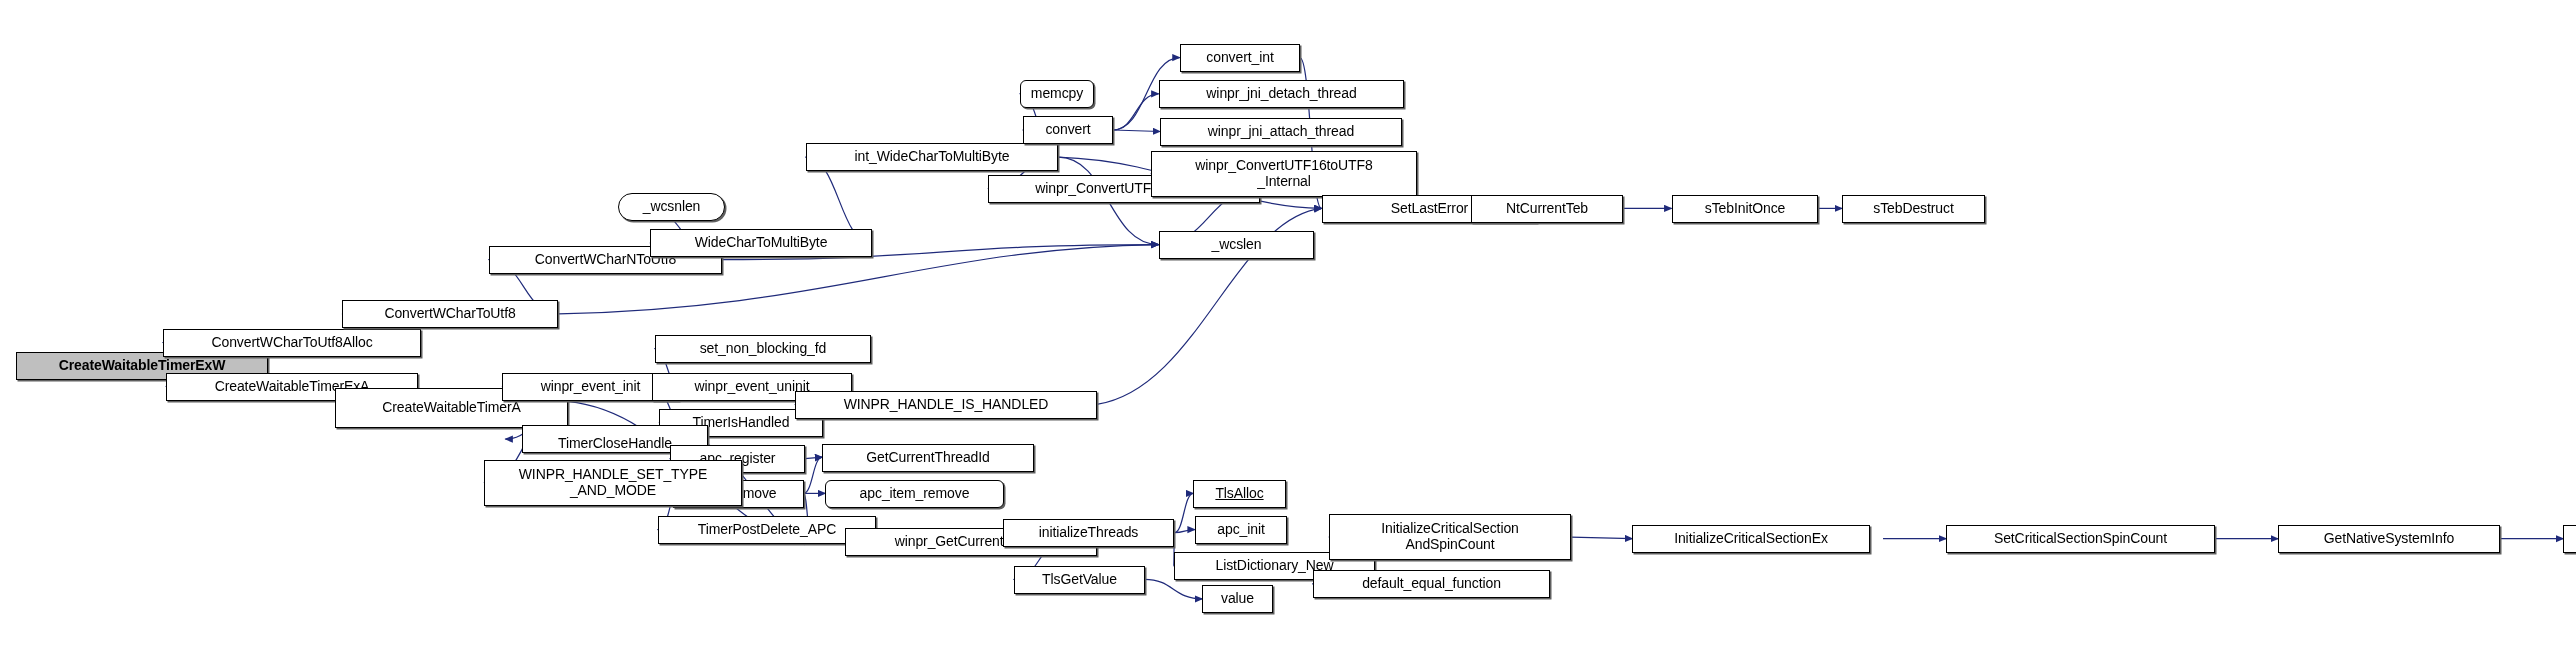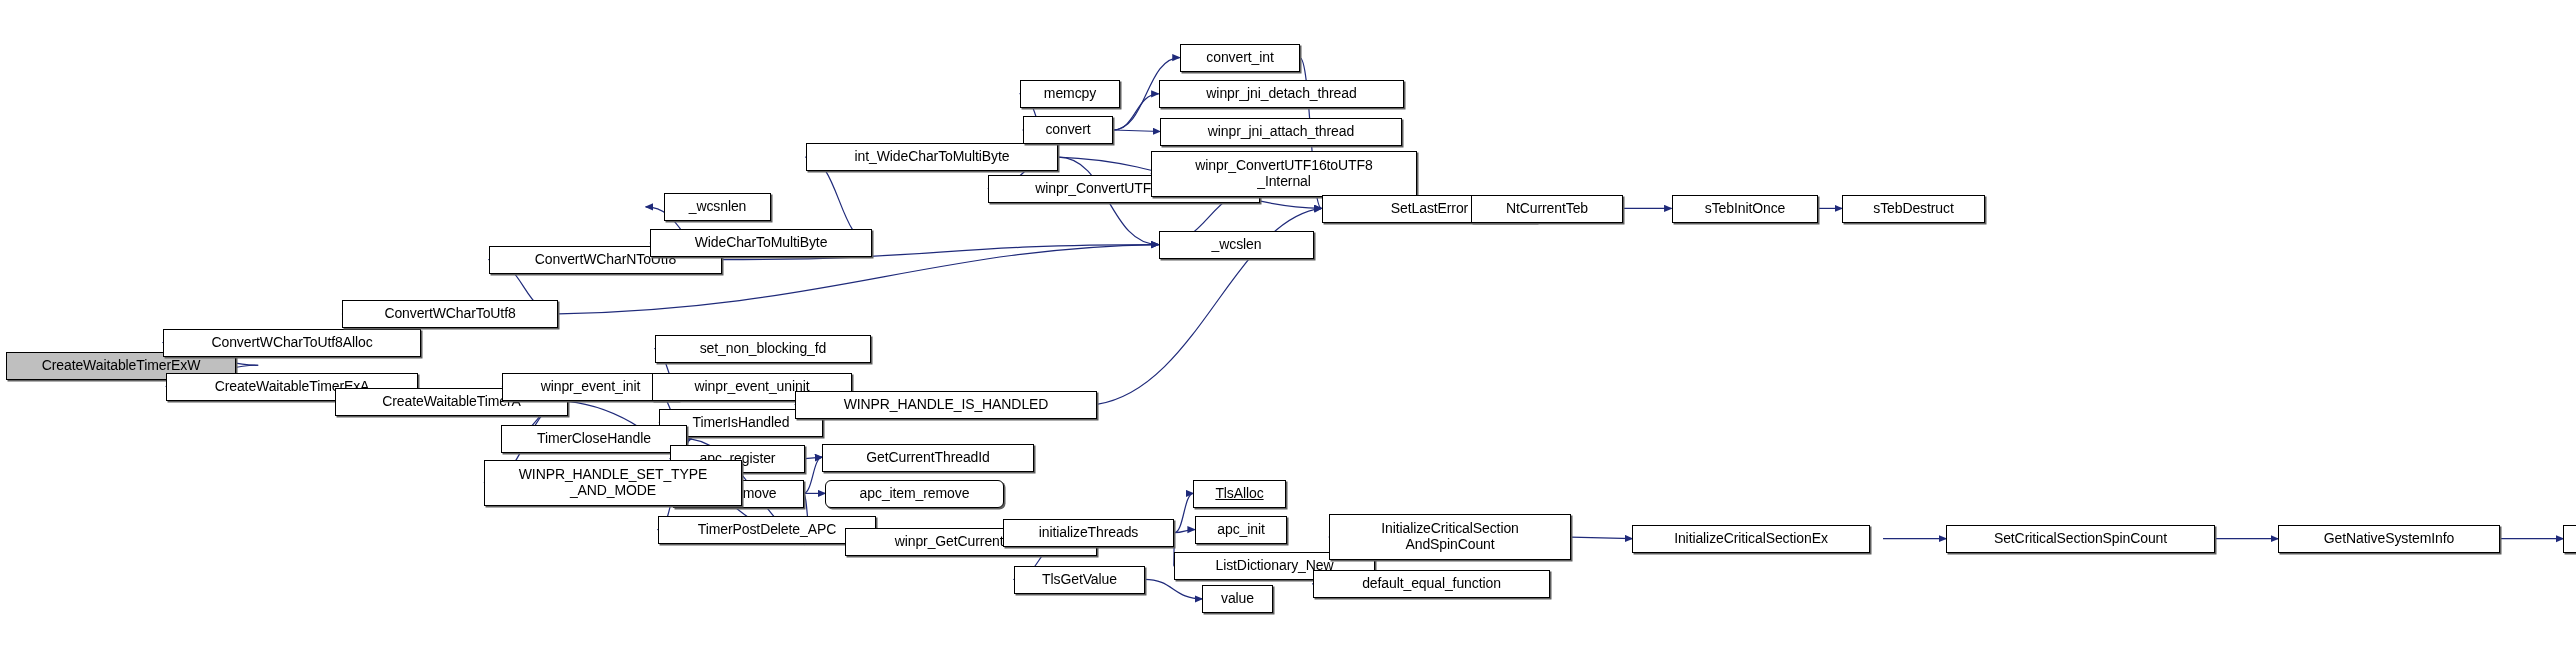--- a/index.html
+++ b/index.html
@@ -116,48 +116,48 @@
         <path d="M2496.33,714.4 L2580,714.4" fill="none" stroke="#1f2a7a" stroke-width="1.6" marker-end="url(#arrow)"></path>
         <path d="M2936.21,714.4 L3020,714.4" fill="none" stroke="#1f2a7a" stroke-width="1.6" marker-end="url(#arrow)"></path>
         <path d="M3314.52,714.4 L3398,714.4" fill="none" stroke="#1f2a7a" stroke-width="1.6" marker-end="url(#arrow)"></path>
         <path d="M3610.93,714.4 C3653.465,714.4 3653.465,672.4 3696,672.4" fill="none" stroke="#1f2a7a" stroke-width="1.6" marker-end="url(#arrow)"></path>
         <path d="M3610.93,714.4 L3698,714.4" fill="none" stroke="#1f2a7a" stroke-width="1.6" marker-end="url(#arrow)"></path>
         <path d="M3610.93,714.4 C3666.465,714.4 3666.465,766.4 3722,766.4" fill="none" stroke="#1f2a7a" stroke-width="1.6" marker-end="url(#arrow)"></path>
         <path d="M4028.33,672.4 L4114,672.4" fill="none" stroke="#1f2a7a" stroke-width="1.6" marker-end="url(#arrow)"></path>
       </g>
   </svg>
   <div id="nodes-group">
-      <div class="node root shadow" title="CreateWaitableTimerExW" style="left: 6px; top: 352px; width: 230px; height: 28px;"><span class="node-label">CreateWaitableTimerExW</span></div>
+      <div class="node root shadow" title="CreateWaitableTimerExW" style="left: 16px; top: 352px; width: 252px; height: 28px; font-weight: bold;"><span class="node-label">CreateWaitableTimerExW</span></div>
       <div class="node shadow" title="ConvertWCharToUtf8Alloc" style="left: 163px; top: 329px; width: 258px; height: 28px;"><span class="node-label">ConvertWCharToUtf8Alloc</span></div>
       <div class="node shadow" title="CreateWaitableTimerExA" style="left: 166px; top: 373px; width: 252px; height: 28px;"><span class="node-label">CreateWaitableTimerExA</span></div>
       <div class="node shadow" title="ConvertWCharToUtf8" style="left: 342px; top: 300px; width: 216px; height: 28px;"><span class="node-label">ConvertWCharToUtf8</span></div>
-      <div class="node shadow" title="CreateWaitableTimerA" style="left: 335px; top: 388px; width: 233px; height: 28px;"><span class="node-label">CreateWaitableTimerA</span></div>
+      <div class="node shadow" title="CreateWaitableTimerA" style="left: 335px; top: 388px; width: 233px; height: 40px;"><span class="node-label">CreateWaitableTimerA</span></div>
       <div class="node shadow" title="ConvertWCharNToUtf8" style="left: 489px; top: 246px; width: 233px; height: 28px;"><span class="node-label">ConvertWCharNToUtf8</span></div>
-      <div class="node shadow" title="_wcsnlen" style="left: 664px; top: 193px; width: 107px; height: 28px;"><span class="node-label">_wcsnlen</span></div>
+      <div class="node shadow" title="_wcsnlen" style="left: 618px; top: 193px; width: 107px; height: 28px; border-radius: 14px;"><span class="node-label">_wcsnlen</span></div>
       <div class="node shadow" title="WideCharToMultiByte" style="left: 650px; top: 229px; width: 222px; height: 28px;"><span class="node-label">WideCharToMultiByte</span></div>
       <div class="node shadow" title="int_WideCharToMultiByte" style="left: 806px; top: 143px; width: 252px; height: 28px;"><span class="node-label">int_WideCharToMultiByte</span></div>
-      <div class="node shadow" title="memcpy" style="left: 1020px; top: 80px; width: 100px; height: 28px;"><span class="node-label">memcpy</span></div>
+      <div class="node shadow" title="memcpy" style="left: 1020px; top: 80px; width: 74px; height: 28px; border-radius: 6px;"><span class="node-label">memcpy</span></div>
       <div class="node shadow" title="convert" style="left: 1023px; top: 116px; width: 90px; height: 28px;"><span class="node-label">convert</span></div>
       <div class="node shadow" title="convert_int" style="left: 1180px; top: 44px; width: 120px; height: 28px;"><span class="node-label">convert_int</span></div>
       <div class="node shadow" title="winpr_jni_detach_thread" style="left: 1159px; top: 80px; width: 245px; height: 28px;"><span class="node-label">winpr_jni_detach_thread</span></div>
       <div class="node shadow" title="winpr_jni_attach_thread" style="left: 1160px; top: 118px; width: 242px; height: 28px;"><span class="node-label">winpr_jni_attach_thread</span></div>
       <div class="node shadow" title="winpr_ConvertUTF16toUTF8" style="left: 988px; top: 175px; width: 272px; height: 28px;"><span class="node-label">winpr_ConvertUTF16toUTF8</span></div>
       <div class="node shadow" title="winpr_ConvertUTF16toUTF8_Internal" style="left: 1151px; top: 151px; width: 266px; height: 46px;"><span class="node-label">winpr_ConvertUTF16toUTF8
 _Internal</span></div>
       <div class="node shadow" title="_wcslen" style="left: 1159px; top: 231px; width: 155px; height: 28px;"><span class="node-label">_wcslen</span></div>
       <div class="node shadow" title="SetLastError" style="left: 1322px; top: 195px; width: 215px; height: 28px;"><span class="node-label">SetLastError</span></div>
       <div class="node shadow" title="NtCurrentTeb" style="left: 1471px; top: 195px; width: 152px; height: 28px;"><span class="node-label">NtCurrentTeb</span></div>
       <div class="node shadow" title="sTebInitOnce" style="left: 1672px; top: 195px; width: 146px; height: 28px;"><span class="node-label">sTebInitOnce</span></div>
       <div class="node shadow" title="sTebDestruct" style="left: 1842px; top: 195px; width: 143px; height: 28px; text-align: center;"><span class="node-label">sTebDestruct</span></div>
       <div class="node shadow" title="set_non_blocking_fd" style="left: 655px; top: 335px; width: 216px; height: 28px;"><span class="node-label">set_non_blocking_fd</span></div>
       <div class="node shadow" title="winpr_event_init" style="left: 502px; top: 373px; width: 177px; height: 28px;"><span class="node-label">winpr_event_init</span></div>
       <div class="node shadow" title="winpr_event_uninit" style="left: 652px; top: 373px; width: 200px; height: 28px;"><span class="node-label">winpr_event_uninit</span></div>
       <div class="node shadow" title="TimerIsHandled" style="left: 659px; top: 409px; width: 164px; height: 28px;"><span class="node-label">TimerIsHandled</span></div>
       <div class="node shadow" title="WINPR_HANDLE_IS_HANDLED" style="left: 795px; top: 391px; width: 302px; height: 28px;"><span class="node-label">WINPR_HANDLE_IS_HANDLED</span></div>
-      <div class="node shadow" title="TimerCloseHandle" style="left: 501px; top: 425px; width: 186px; height: 28px;"><span class="node-label">TimerCloseHandle</span></div>
+      <div class="node shadow" title="TimerCloseHandle" style="left: 522px; top: 425px; width: 186px; height: 28px; align-items: flex-end;"><span class="node-label">TimerCloseHandle</span></div>
       <div class="node shadow" title="apc_register" style="left: 670px; top: 445px; width: 135px; height: 28px;"><span class="node-label">apc_register</span></div>
       <div class="node shadow" title="GetCurrentThreadId" style="left: 822px; top: 444px; width: 212px; height: 28px;"><span class="node-label">GetCurrentThreadId</span></div>
       <div class="node shadow" title="apc_remove" style="left: 673px; top: 480px; width: 131px; height: 28px;"><span class="node-label">apc_remove</span></div>
       <div class="node shadow" title="apc_item_remove" style="left: 825px; top: 480px; width: 179px; height: 28px; border-radius: 6px;"><span class="node-label">apc_item_remove</span></div>
       <div class="node shadow" title="WINPR_HANDLE_SET_TYPE_AND_MODE" style="left: 484px; top: 460px; width: 258px; height: 46px;"><span class="node-label">WINPR_HANDLE_SET_TYPE
 _AND_MODE</span></div>
       <div class="node shadow" title="TimerPostDelete_APC" style="left: 658px; top: 516px; width: 218px; height: 28px;"><span class="node-label">TimerPostDelete_APC</span></div>
       <div class="node shadow" title="winpr_GetCurrentThread" style="left: 812px; top: 528px; width: 252px; height: 28px; margin-left: 33px;"><span class="node-label">winpr_GetCurrentThread</span></div>
       <div class="node shadow" title="initializeThreads" style="left: 1003px; top: 519px; width: 171px; height: 28px;"><span class="node-label">initializeThreads</span></div>
       <div class="node shadow" title="TlsGetValue" style="left: 1014px; top: 566px; width: 131px; height: 28px;"><span class="node-label">TlsGetValue</span></div>

